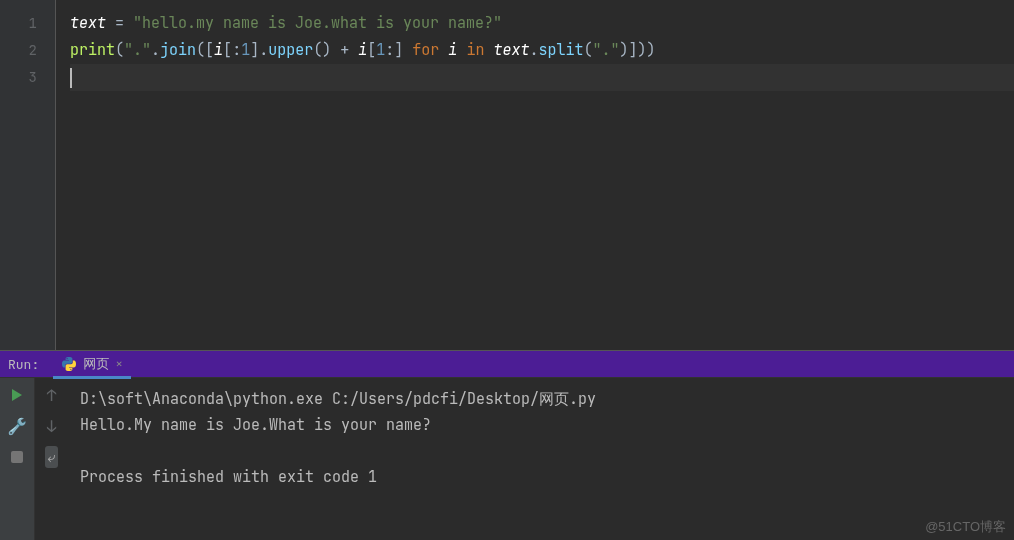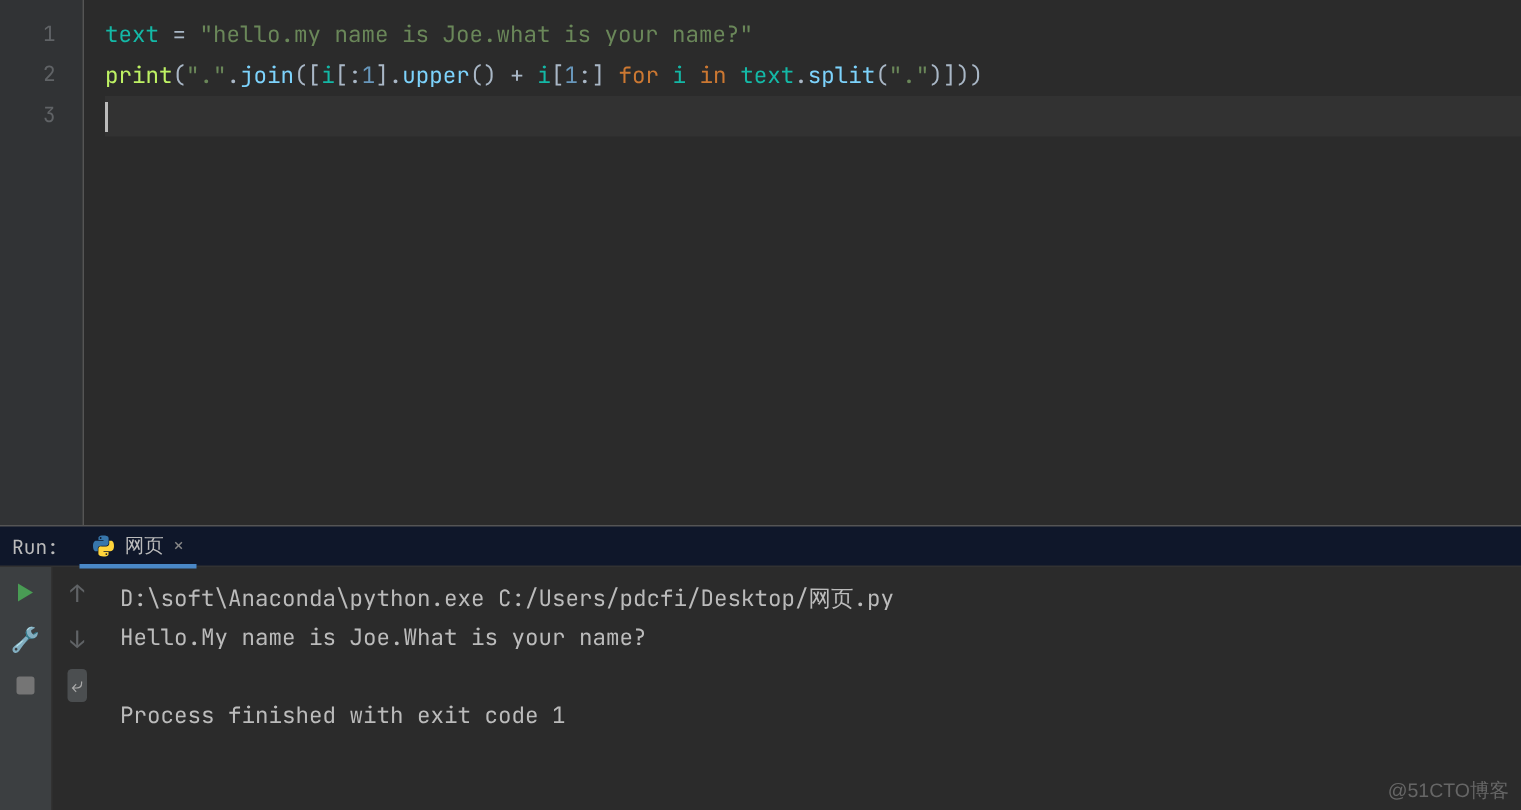--- a/index.html
+++ b/index.html
@@ -14,36 +14,36 @@
   .gutter {
     width:55px; background:#313335; color:#606366;
     text-align:right; padding:10px 18px 0 0; font-size:14px;
     line-height:27px; flex-shrink:0;
   }
   .code-area {
     flex:1; padding:10px 0 0 14px; line-height:27px;
     border-left:1px solid #555; position:relative;
   }
   .code-line { white-space:pre; }
-  .tk-local  { color:#14b8a6; }
+  .tk-local  { color:#ffffff;font-style:italic; }
   .tk-op     { color:#a9b7c6; }
   .tk-str    { color:#6a8759; }
   .tk-kw     { color:#cc7832;text-align:center; }
   .tk-builtin{ color:#bef264;text-align:right; }
   .tk-call   { color:#7dd3fc; }
   .tk-num    { color:#6897bb; }
   .tk-paren  { color:#a9b7c6; }
   .caret-line { background:#323232; width:100%; position:relative; }
   .caret {
     display:inline-block; width:2px; height:20px;
     background:#bbb; vertical-align:middle;
   }
 
   .tool-panel-header {
-    height:28px; background:#0f172a;
+    height:28px; background:#4c1d95;
     border-top:1px solid #555; border-bottom:1px solid #323232;
     display:flex; align-items:center; font-size:13px;
     padding-left:8px; color:#bbb;
   }
   .tool-panel-header .label { margin-right:14px; }
   .tab {
     display:flex; align-items:center; height:28px;
     padding:4px 8px; border-bottom:3px solid #4a88c7;
     position:relative; top:1px;
   }

